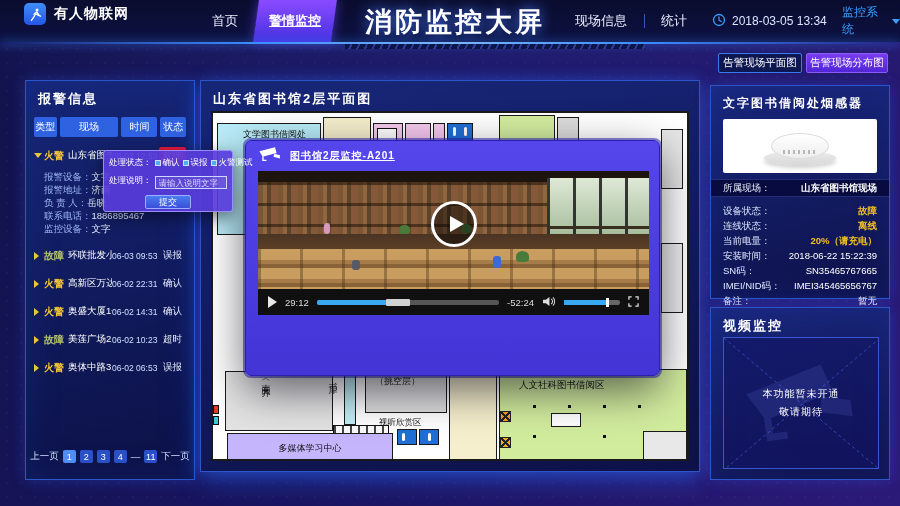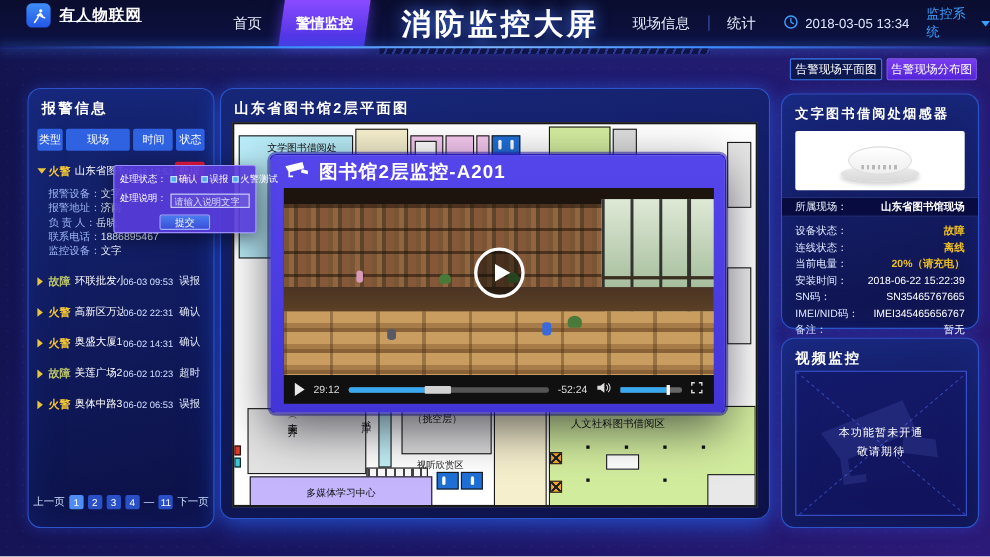--- a/index.html
+++ b/index.html
@@ -8,21 +8,21 @@
   .screen{ position:relative; width:900px; height:506px; overflow:hidden;
     background:
       radial-gradient(900px 420px at 50% -8%, rgba(70,70,190,.25), transparent 60%),
       radial-gradient(rgba(120,140,255,.06) 1px, transparent 1.4px),
       linear-gradient(118deg,#12134c 0%, #191560 46%, #2c1a78 100%);
     background-size:auto,14px 14px,auto; }
 
   
   .topbar{ position:absolute; left:0; top:0; width:900px; height:42px;
     background:linear-gradient(180deg,#0a0d2e,#0d1142); }
-  .logo{ position:absolute; left:24px; top:0; height:28px; display:flex; align-items:center; gap:8px;text-decoration:underline; }
+  .logo{ position:absolute; left:24px; top:0; height:28px; display:flex; align-items:center; gap:8px; }
   .logo-badge{ width:22px; height:22px; border-radius:5px; display:flex; align-items:center; justify-content:center;
     background:linear-gradient(180deg,#3e8ef8,#2456e8); }
   .logo-text{ font-size:14px; font-weight:bold; color:#fff; letter-spacing:1px; }
   .nav-item{ position:absolute; top:0; height:42px; display:flex; align-items:center; justify-content:center;
     font-size:13px; color:#e8eefc; cursor:pointer; }
   .nav-home{ left:195px; width:60px; }
   .nav-active{ left:256px; width:78px; color:#fff; font-weight:bold; }
   .nav-active::before{ content:""; position:absolute; inset:0; transform:skewX(-8deg);
     background:linear-gradient(180deg,#8a4bff,#4530e0); box-shadow:0 0 12px rgba(110,70,255,.6); }
   .nav-active span{ position:relative;text-decoration:underline; }
@@ -37,21 +37,21 @@
   .system{ position:absolute; left:842px; top:0; height:42px; display:flex; align-items:center; gap:5px;
     font-size:12px; color:#3aa0ff; cursor:pointer; }
   .caret-dn-blue{ width:0;height:0;border-left:4px solid transparent;border-right:4px solid transparent;border-top:5px solid #3aa0ff; }
   .glow-line{ position:absolute; left:0; top:42px; width:900px; height:2px;
     background:linear-gradient(90deg,rgba(40,90,255,.15),#3a8cff 28%,#79b6ff 50%,#3a8cff 72%,rgba(40,90,255,.15));
     box-shadow:0 0 10px #3a8cff; }
   .glow-dashes{ position:absolute; left:345px; top:44px; width:300px; height:5px; opacity:.8;
     background:repeating-linear-gradient(115deg,#0a0f3a 0 5px,#2a3f9a 5px 7px); }
 
   
-  .panel{ position:absolute; border:1px solid #2b55c8; border-radius:12px;
+  .panel{ position:absolute; border:1px solid #2b55c8; border-radius:0;
     background:linear-gradient(165deg,rgba(22,42,126,.82),rgba(10,16,66,.85));
     box-shadow:0 0 14px rgba(50,100,255,.3), inset 0 0 34px rgba(30,60,180,.25); }
   .panel-title{ padding:9px 12px 5px; font-size:13px; font-weight:bold; letter-spacing:2px; color:#fff; }
 
   
   .alarm-panel{ left:25px; top:80px; width:170px; height:400px; }
   .thead{ display:flex; gap:3px; margin:4px 8px 0; }
   .th{ background:#2f62e0; color:#fff; font-size:10px; text-align:center; padding:3px 0; border-radius:2px; cursor:pointer; }
   .th-type{width:24px;} .th-site{width:62px;} .th-time{width:38px;} .th-status{width:27px;}
   .arow{ display:flex; align-items:center; margin:0 8px; height:15px; cursor:pointer; }
@@ -107,22 +107,22 @@
       linear-gradient(-45deg,transparent 42%,#222 42% 58%,transparent 58%),#f2a71e; }
   .stairs{ position:absolute; border:1px solid #111; background:repeating-linear-gradient(90deg,#444 0 2px,#fafafa 2px 8px); }
   .wc{ background:#1f6fd6; }
   .wc i{ position:absolute; top:3px; width:3px; height:9px; background:#fff; border-radius:2px; }
 
   
   .modal{ position:absolute; left:245px; top:140px; width:415px; height:236px; z-index:40; border-radius:6px;
     background:linear-gradient(180deg,#5546ec,#4334d6); border:1px solid #2a1fae;
     box-shadow:0 14px 44px rgba(0,0,15,.6), 0 0 0 2px rgba(46,32,190,.55); }
   .modal-header{ height:30px; display:flex; align-items:center; gap:8px; padding:0 12px; }
-  .modal-title{ font-size:17px; font-weight:bold; color:#fff; letter-spacing:1px; }
-  .video{ position:absolute; left:12px; top:30px; width:391px; height:196px; background:#30261a; overflow:hidden; }
+  .modal-title{ font-size:10px; font-weight:bold; color:#fff; letter-spacing:1px;text-decoration:underline; }
+  .video{ position:absolute; left:12px; top:30px; width:391px; height:144px; background:#30261a; overflow:hidden; }
   .scene{ position:absolute; inset:0 0 26px 0; }
   .ceiling{ position:absolute; left:0; top:0; width:100%; height:9%; background:#1d150d; }
   .shelves{ position:absolute; left:0; top:9%; width:100%; height:44%;
     background:
       repeating-linear-gradient(180deg, rgba(30,18,8,.55) 0 3px, transparent 3px 21px),
       repeating-linear-gradient(90deg,#7a5634 0 5px,#90653f 5px 9px,#5e452a 9px 13px,#86583a 13px 20px); }
   .window{ position:absolute; right:0; top:6%; width:26%; height:66%;
     background:
       repeating-linear-gradient(90deg, rgba(25,25,25,.85) 0 3px, transparent 3px 26px),
       linear-gradient(180deg,#dfe9d6 0%,#a8bf9e 70%,#5c6b55 100%); }

